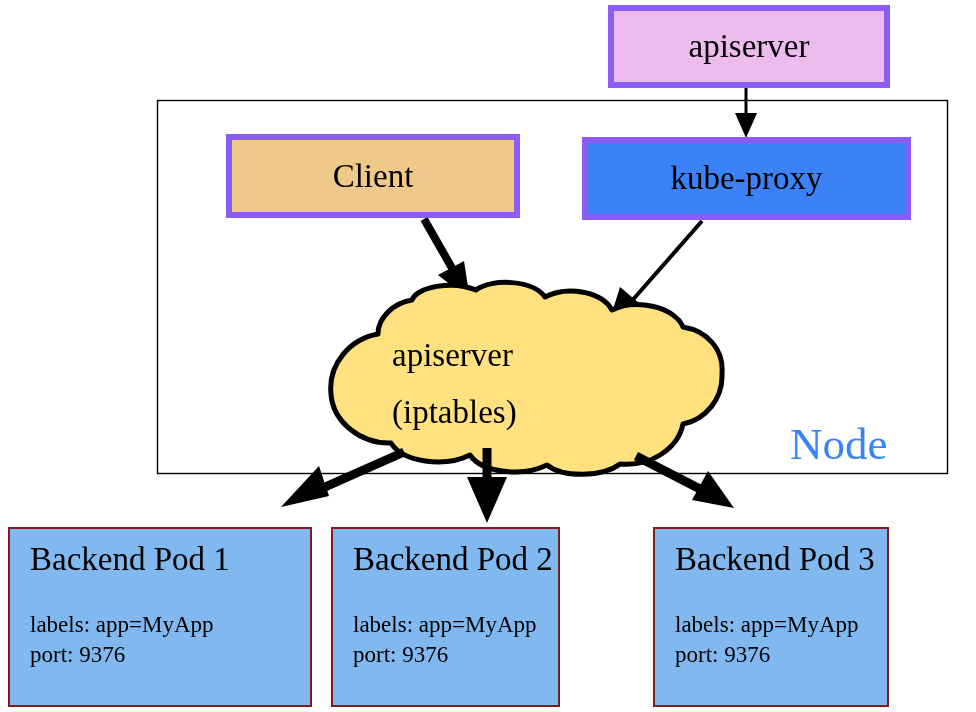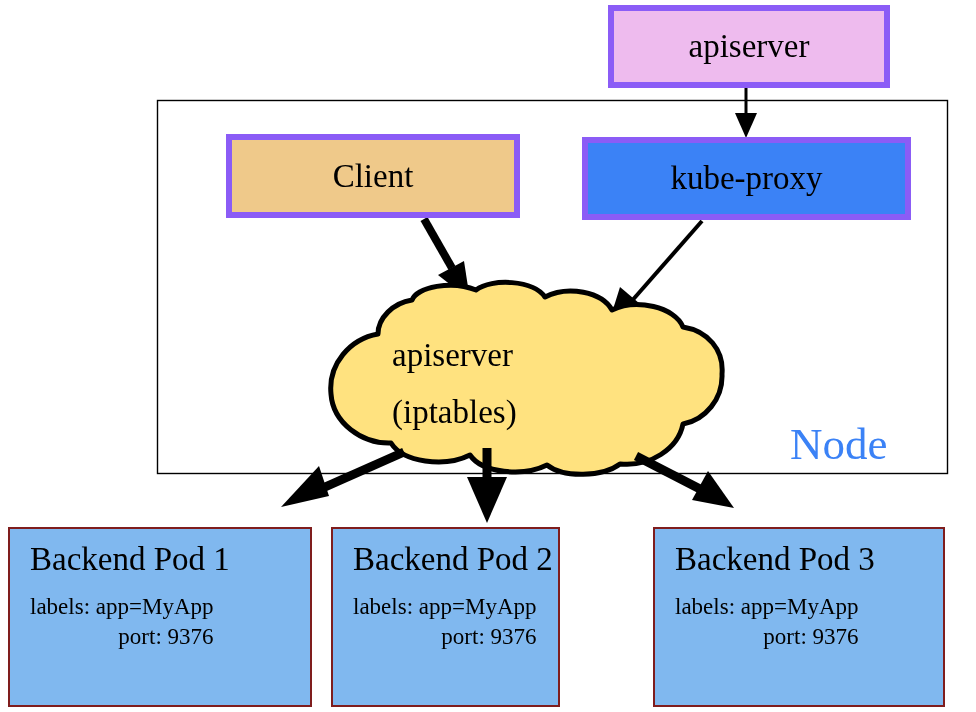--- a/index.html
+++ b/index.html
@@ -82,29 +82,28 @@
     flex-direction: column;
     align-items: flex-start;
     color: #000000;
   }
   .pod-title {
     font-size: 33px;
     line-height: 1.25;
     white-space: nowrap;
   }
   .pod-meta {
-    margin-top: 12px;
+    margin-top: 30px;
     font-size: 23px;
     line-height: 1.28;
     white-space: nowrap;
-    text-align: right;
   }
   #pod-1 { left: 8px;   width: 304px; }
   #pod-2 { left: 331px; width: 229px; }
-  #pod-3 { left: 653px; width: 292px; }
+  #pod-3 { left: 653px; width: 236px; }
 
   
   #node-label {
     position: absolute;
     left: 790px;
     top: 422px;
     font-size: 45px;
     line-height: 1;
     color: #3b82f6;
     white-space: nowrap;

